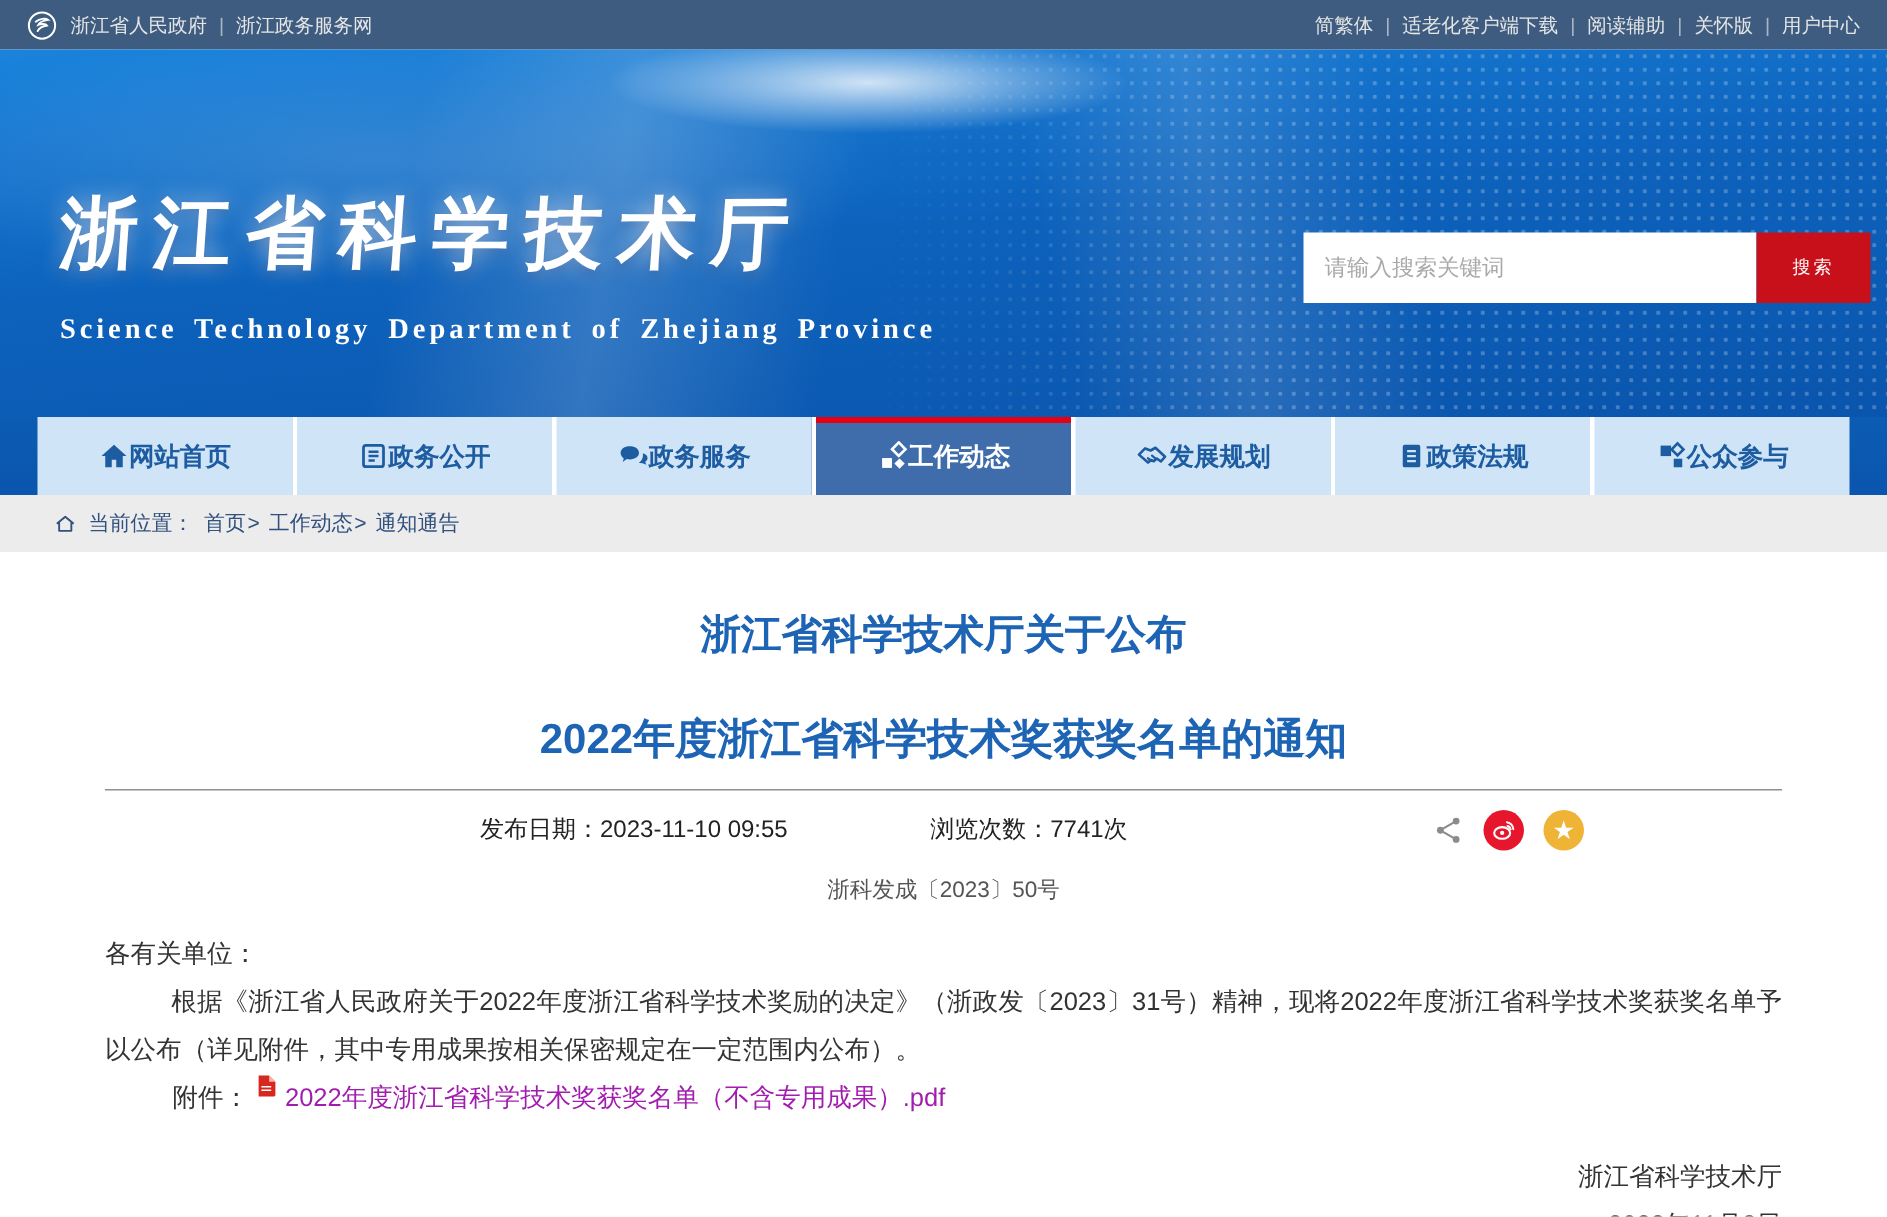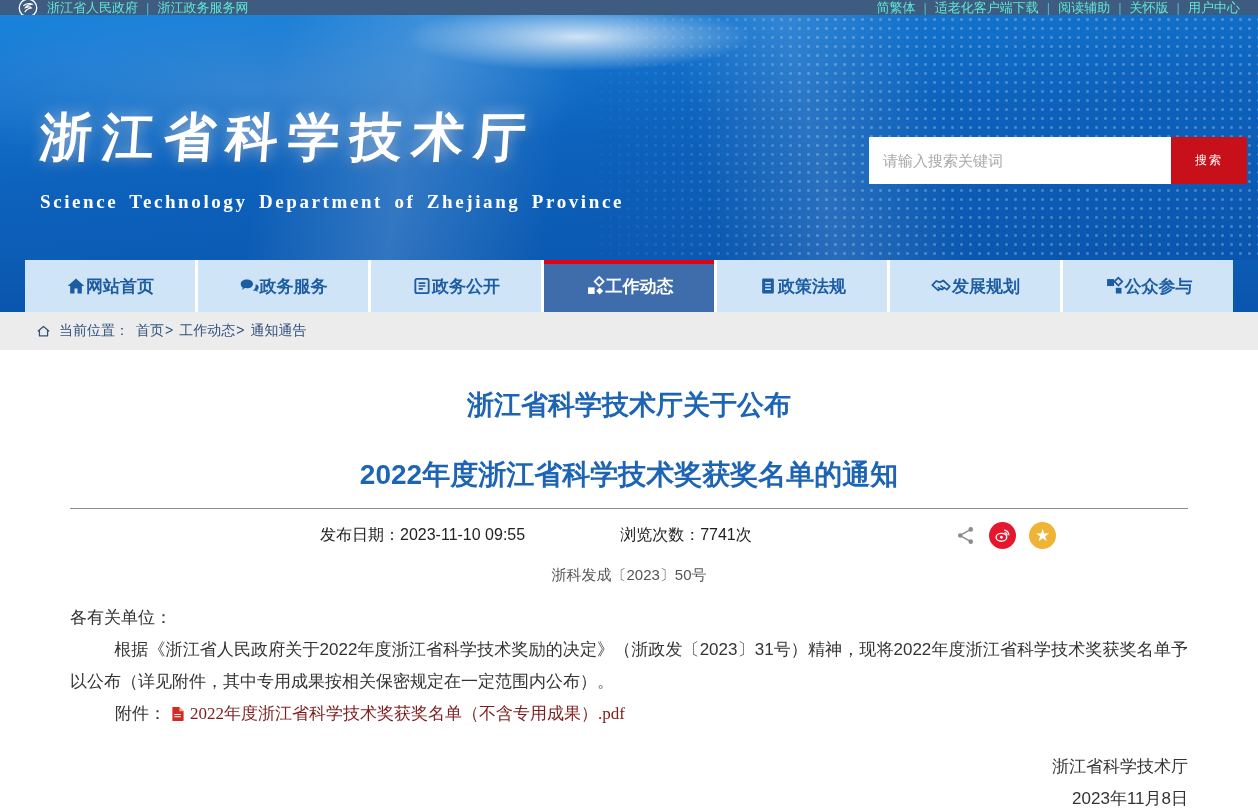--- a/index.html
+++ b/index.html
@@ -6,21 +6,21 @@
     --accent-red:#e60012; --btn-red:#c8101a; --banner-top:#1a83dc; --banner-mid:#0d62bc; --banner-bot:#0a55ad;
     --tab-bg:#cfe5f7; --tab-fg:#1e5ca2; --tab-active-bg:#3f6dab; --topbar-bg:#3e5c80;
     --title-blue:#1d64b5; --crumb-bg:#ececec; --crumb-fg:#31517e; --body-fg:#333;
   }
   *{box-sizing:border-box;margin:0;padding:0;}
   html,body{width:1258px;height:811px;overflow:hidden;background:#fff;
     font-family:"Liberation Sans","DejaVu Sans",sans-serif;}
   a{text-decoration:none;color:inherit;cursor:pointer;}
 
   
-  .topbar{height:15px;background:var(--topbar-bg);color:#5eead4;display:flex;align-items:center;
+  .topbar{height:33px;background:var(--topbar-bg);color:#e5e5e5;display:flex;align-items:center;
     justify-content:space-between;padding:0 18px;font-size:13px;}
   .topbar-left{display:flex;align-items:center;gap:9px;}
   .gov-logo{width:20px;height:20px;display:inline-flex;}
   .linkrow{display:flex;align-items:center;gap:8px;}
   .sep{opacity:.65;}
 
   
   .banner{position:relative;height:245px;
     background:linear-gradient(175deg,var(--banner-top) 0%,var(--banner-mid) 48%,var(--banner-bot) 100%);
     overflow:hidden;}
@@ -72,23 +72,23 @@
   .meta .views{margin-left:95px;}
   .share{margin-left:auto;margin-right:132px;display:flex;align-items:center;gap:13px;}
   .share .icon{display:inline-flex;cursor:pointer;}
   .badge{width:27px;height:27px;border-radius:50%;display:inline-flex;align-items:center;
     justify-content:center;color:#fff;}
   .badge.weibo{background:#e6162d;}
   .badge.qzone{background:#efb336;font-size:17px;line-height:1;}
   .doc-number{text-align:center;color:#555;font-size:15px;margin-top:9px;}
   .art-body{margin-top:17px;font-size:17px;color:var(--body-fg);line-height:32px;}
   .para{text-indent:2.6em;text-align:justify;}
-  .attach{margin-left:45px;display:flex;align-items:center;gap:3px;font-family:Liberation Serif, serif;}
+  .attach{margin-left:45px;display:flex;align-items:flex-start;gap:3px;}
   .attach .icon{display:inline-flex;margin:0 2px;}
-  .attach-link{color:#7f1d1d;}
+  .attach-link{color:#a21caf;}
   .signature{margin-top:21px;text-align:right;font-size:17px;color:var(--body-fg);line-height:32px;}
 </style>
 </head>
 <body>
 
 <header class="topbar">
   <div class="topbar-left">
     <span class="gov-logo">
       <svg viewBox="0 0 24 24" width="20" height="20">
           <circle cx="12" cy="12" r="10.5" fill="none" stroke="#fff" stroke-width="1.6"></circle>
@@ -132,63 +132,63 @@
       <div class="tab">
         <span class="icon">
           <svg viewBox="0 0 24 24" width="20" height="20">
             <path fill="currentColor" d="M12 3l10 9h-3v9h-5.2v-6H10.2v6H5v-9H2z"></path>
           </svg>
         </span>
         <span class="tab-label">网站首页</span>
       </div>
       <div class="tab">
         <span class="icon">
-          <svg viewBox="0 0 24 24" width="21" height="21">
-            <path fill="currentColor" d="M2 9c0-3 3-5 7-5s7 2 7 5-3 5-7 5c-.8 0-1.6-.1-2.3-.2L3.5 16l.9-2.7C3 12.3 2 10.8 2 9z"></path>
-            <path fill="currentColor" d="M15.8 16.6c1 .3 2 .4 3 .3l2.7 1.1-.7-2.1c1-.7 1.7-1.7 1.7-2.9 0-1.8-1.5-3.2-3.6-3.6.1.5.1 1 .1 1.6 0 2.4-1.3 4.4-3.2 5.6z"></path>
-          </svg>
-        </span>
-        <span class="tab-label">政务服务</span>
-      </div>
-      <div class="tab">
-        <span class="icon">
           <svg viewBox="0 0 24 24" width="20" height="20">
             <rect x="4" y="3.5" width="16" height="17" rx="2" fill="none" stroke="currentColor" stroke-width="2.2"></rect>
             <path d="M8 8.5h8M8 12h8M8 15.5h5" stroke="currentColor" stroke-width="2"></path>
           </svg>
         </span>
         <span class="tab-label">政务公开</span>
       </div>
+      <div class="tab">
+        <span class="icon">
+          <svg viewBox="0 0 24 24" width="21" height="21">
+            <path fill="currentColor" d="M2 9c0-3 3-5 7-5s7 2 7 5-3 5-7 5c-.8 0-1.6-.1-2.3-.2L3.5 16l.9-2.7C3 12.3 2 10.8 2 9z"></path>
+            <path fill="currentColor" d="M15.8 16.6c1 .3 2 .4 3 .3l2.7 1.1-.7-2.1c1-.7 1.7-1.7 1.7-2.9 0-1.8-1.5-3.2-3.6-3.6.1.5.1 1 .1 1.6 0 2.4-1.3 4.4-3.2 5.6z"></path>
+          </svg>
+        </span>
+        <span class="tab-label">政务服务</span>
+      </div>
       <div class="tab active">
         <span class="icon">
           <svg viewBox="0 0 24 24" width="21" height="21">
             <rect x="12.6" y="2.6" width="7.2" height="7.2" transform="rotate(45 16.2 6.2)" fill="none" stroke="currentColor" stroke-width="2"></rect>
             <rect x="3.5" y="13" width="7.5" height="7.5" fill="currentColor"></rect>
             <rect x="14" y="14.4" width="5.6" height="5.6" transform="rotate(45 16.8 17.2)" fill="currentColor"></rect>
           </svg>
         </span>
         <span class="tab-label">工作动态</span>
       </div>
       <div class="tab">
         <span class="icon">
+          <svg viewBox="0 0 24 24" width="22" height="22">
+            <path d="M2.5 11l4.5-4.5 4 1.5 3.5-2 7 6.5-3 3.5-3-2.2-2.2 2-2-.9-2.2 1.9z" fill="none" stroke="currentColor" stroke-width="1.9" stroke-linejoin="round"></path>
+            <path d="M9 13.5l2.5 2M12 11.8l2.6 2.1" stroke="currentColor" stroke-width="1.6" stroke-linecap="round"></path>
+          </svg>
+        </span>
+        <span class="tab-label">发展规划</span>
+      </div>
+      <div class="tab">
+        <span class="icon">
           <svg viewBox="0 0 24 24" width="20" height="20">
             <rect x="5" y="3" width="14" height="18" rx="1.5" fill="currentColor"></rect>
             <path d="M8.5 8h7M8.5 12h7M8.5 16h7" stroke="#cfe5f7" stroke-width="1.8"></path>
           </svg>
         </span>
         <span class="tab-label">政策法规</span>
-      </div>
-      <div class="tab">
-        <span class="icon">
-          <svg viewBox="0 0 24 24" width="22" height="22">
-            <path d="M2.5 11l4.5-4.5 4 1.5 3.5-2 7 6.5-3 3.5-3-2.2-2.2 2-2-.9-2.2 1.9z" fill="none" stroke="currentColor" stroke-width="1.9" stroke-linejoin="round"></path>
-            <path d="M9 13.5l2.5 2M12 11.8l2.6 2.1" stroke="currentColor" stroke-width="1.6" stroke-linecap="round"></path>
-          </svg>
-        </span>
-        <span class="tab-label">发展规划</span>
       </div>
       <div class="tab">
         <span class="icon">
           <svg viewBox="0 0 24 24" width="21" height="21">
             <rect x="3.5" y="3.5" width="8" height="8" fill="currentColor"></rect>
             <rect x="13.2" y="3.2" width="6.4" height="6.4" transform="rotate(45 16.4 6.4)" fill="none" stroke="currentColor" stroke-width="2"></rect>
             <rect x="13.5" y="13.5" width="6.5" height="6.5" fill="currentColor"></rect>
           </svg>
         </span>
         <span class="tab-label">公众参与</span>

